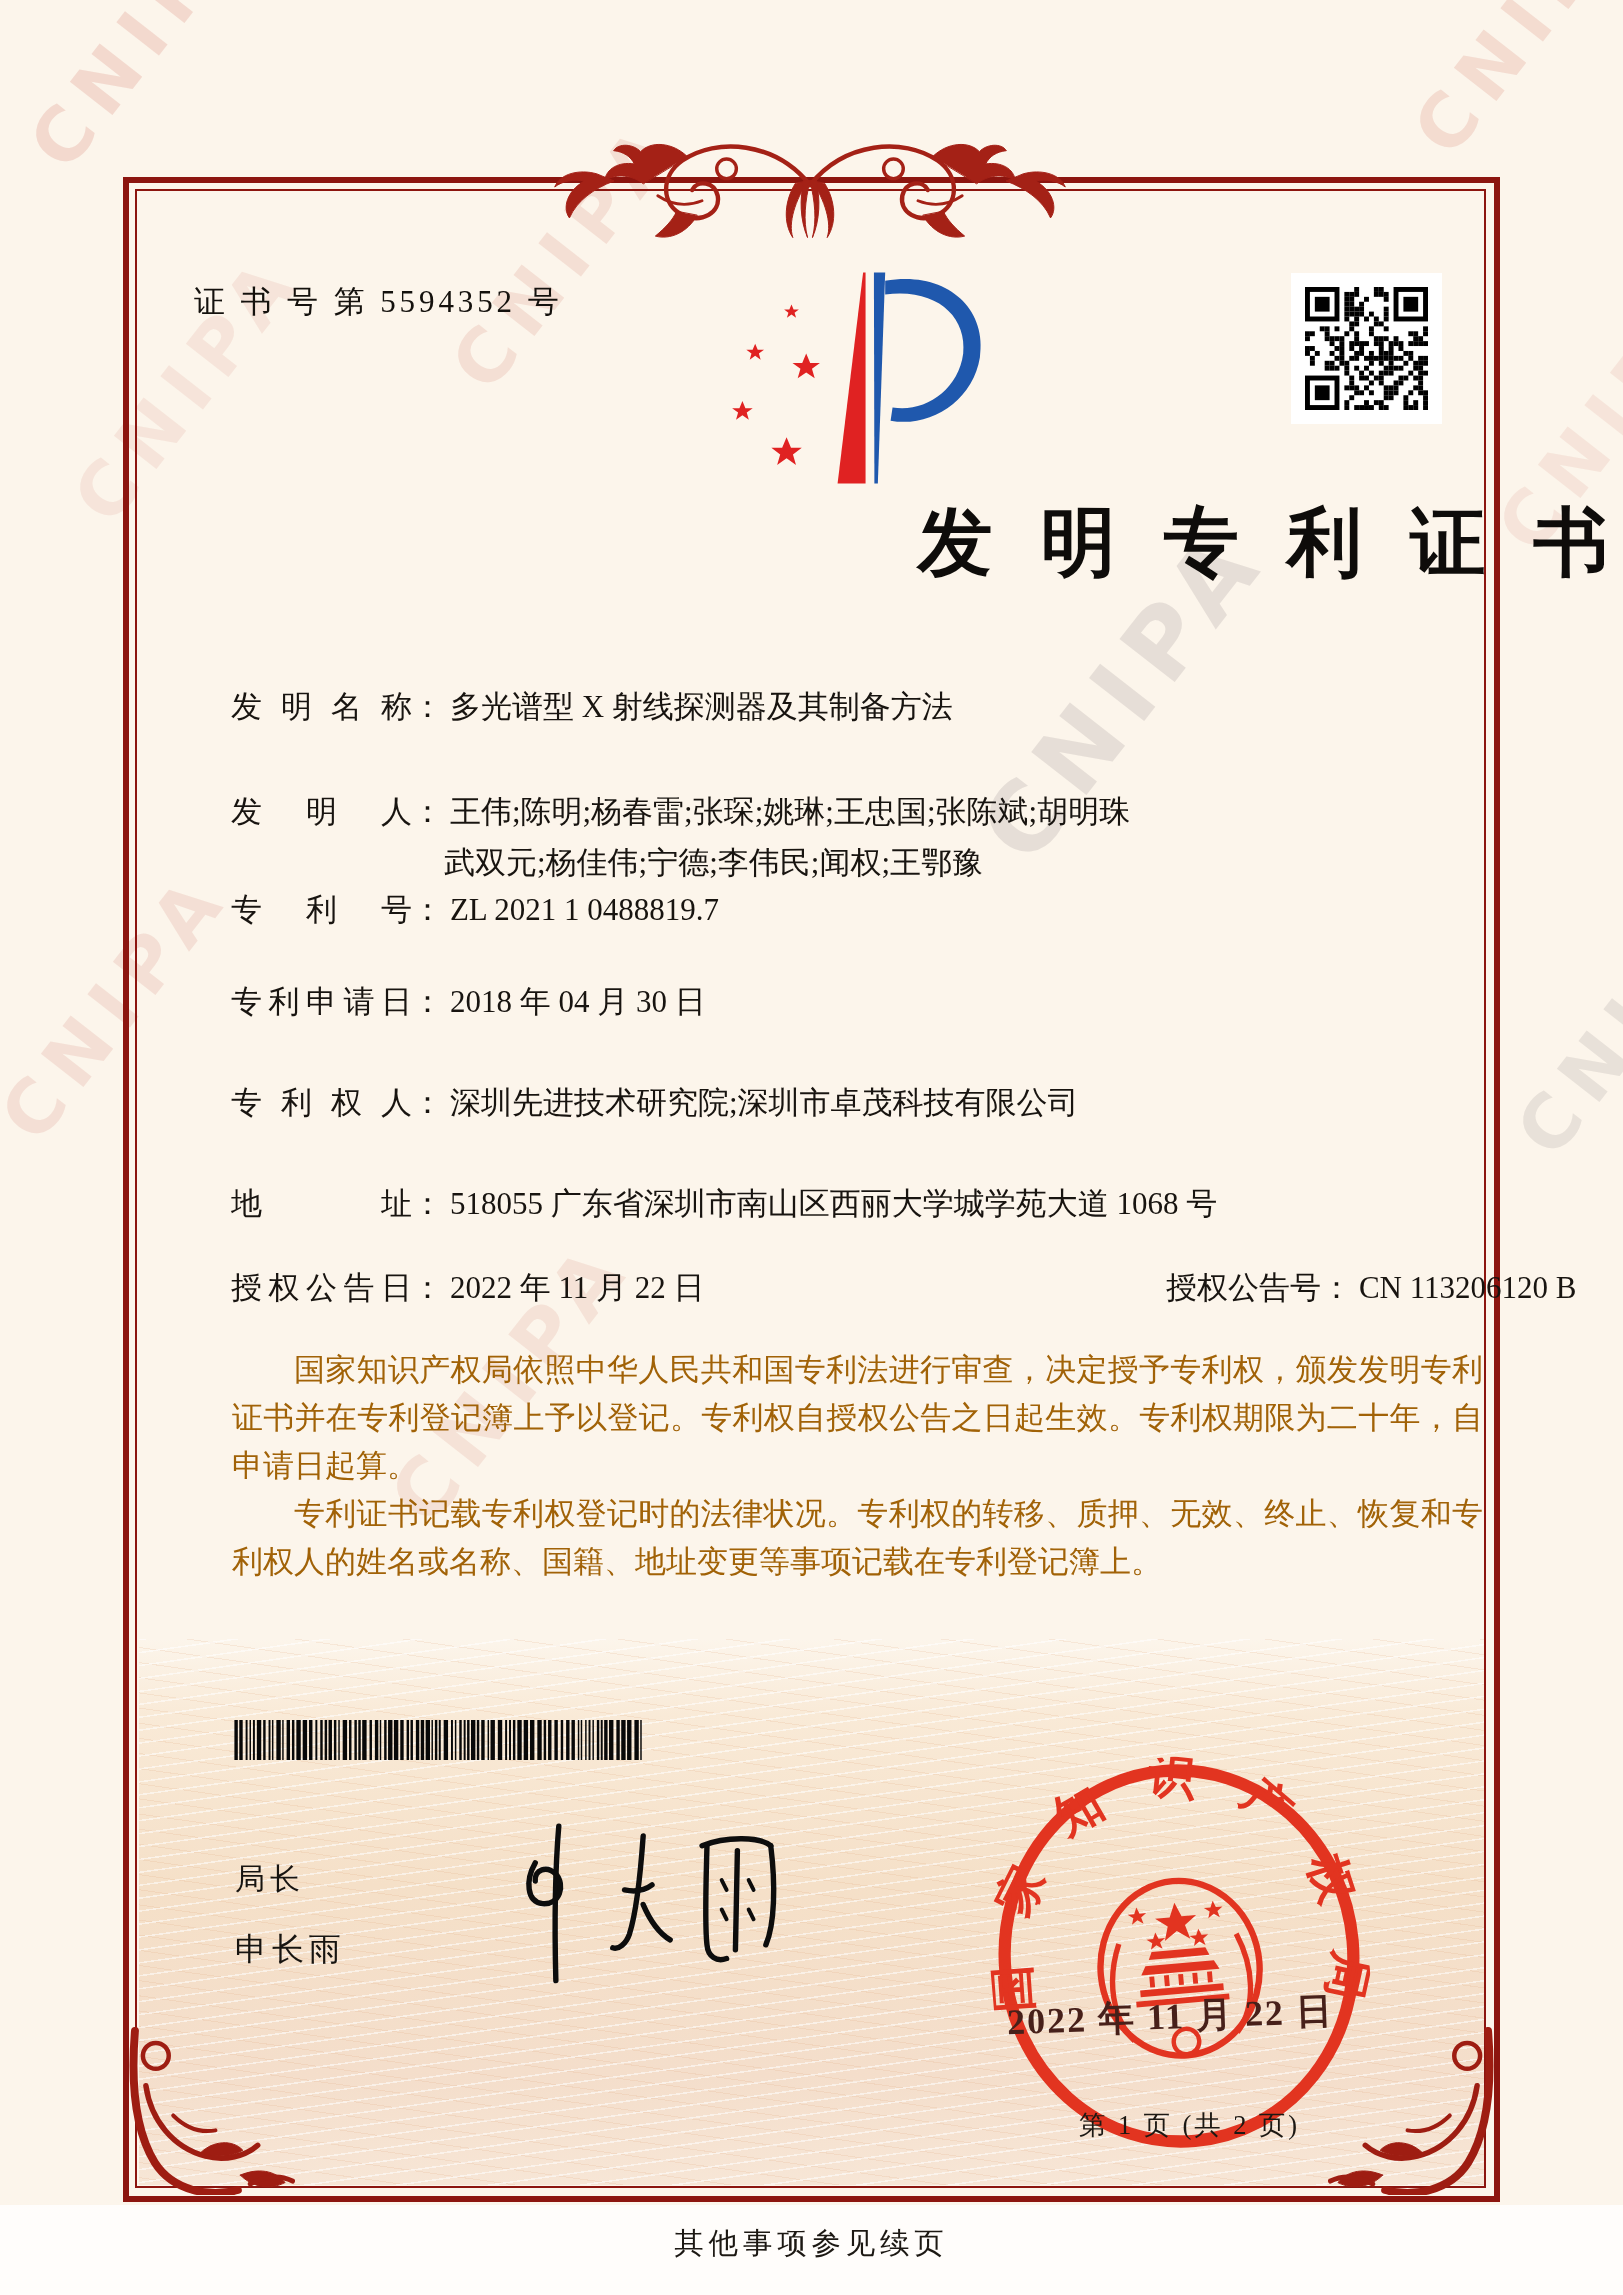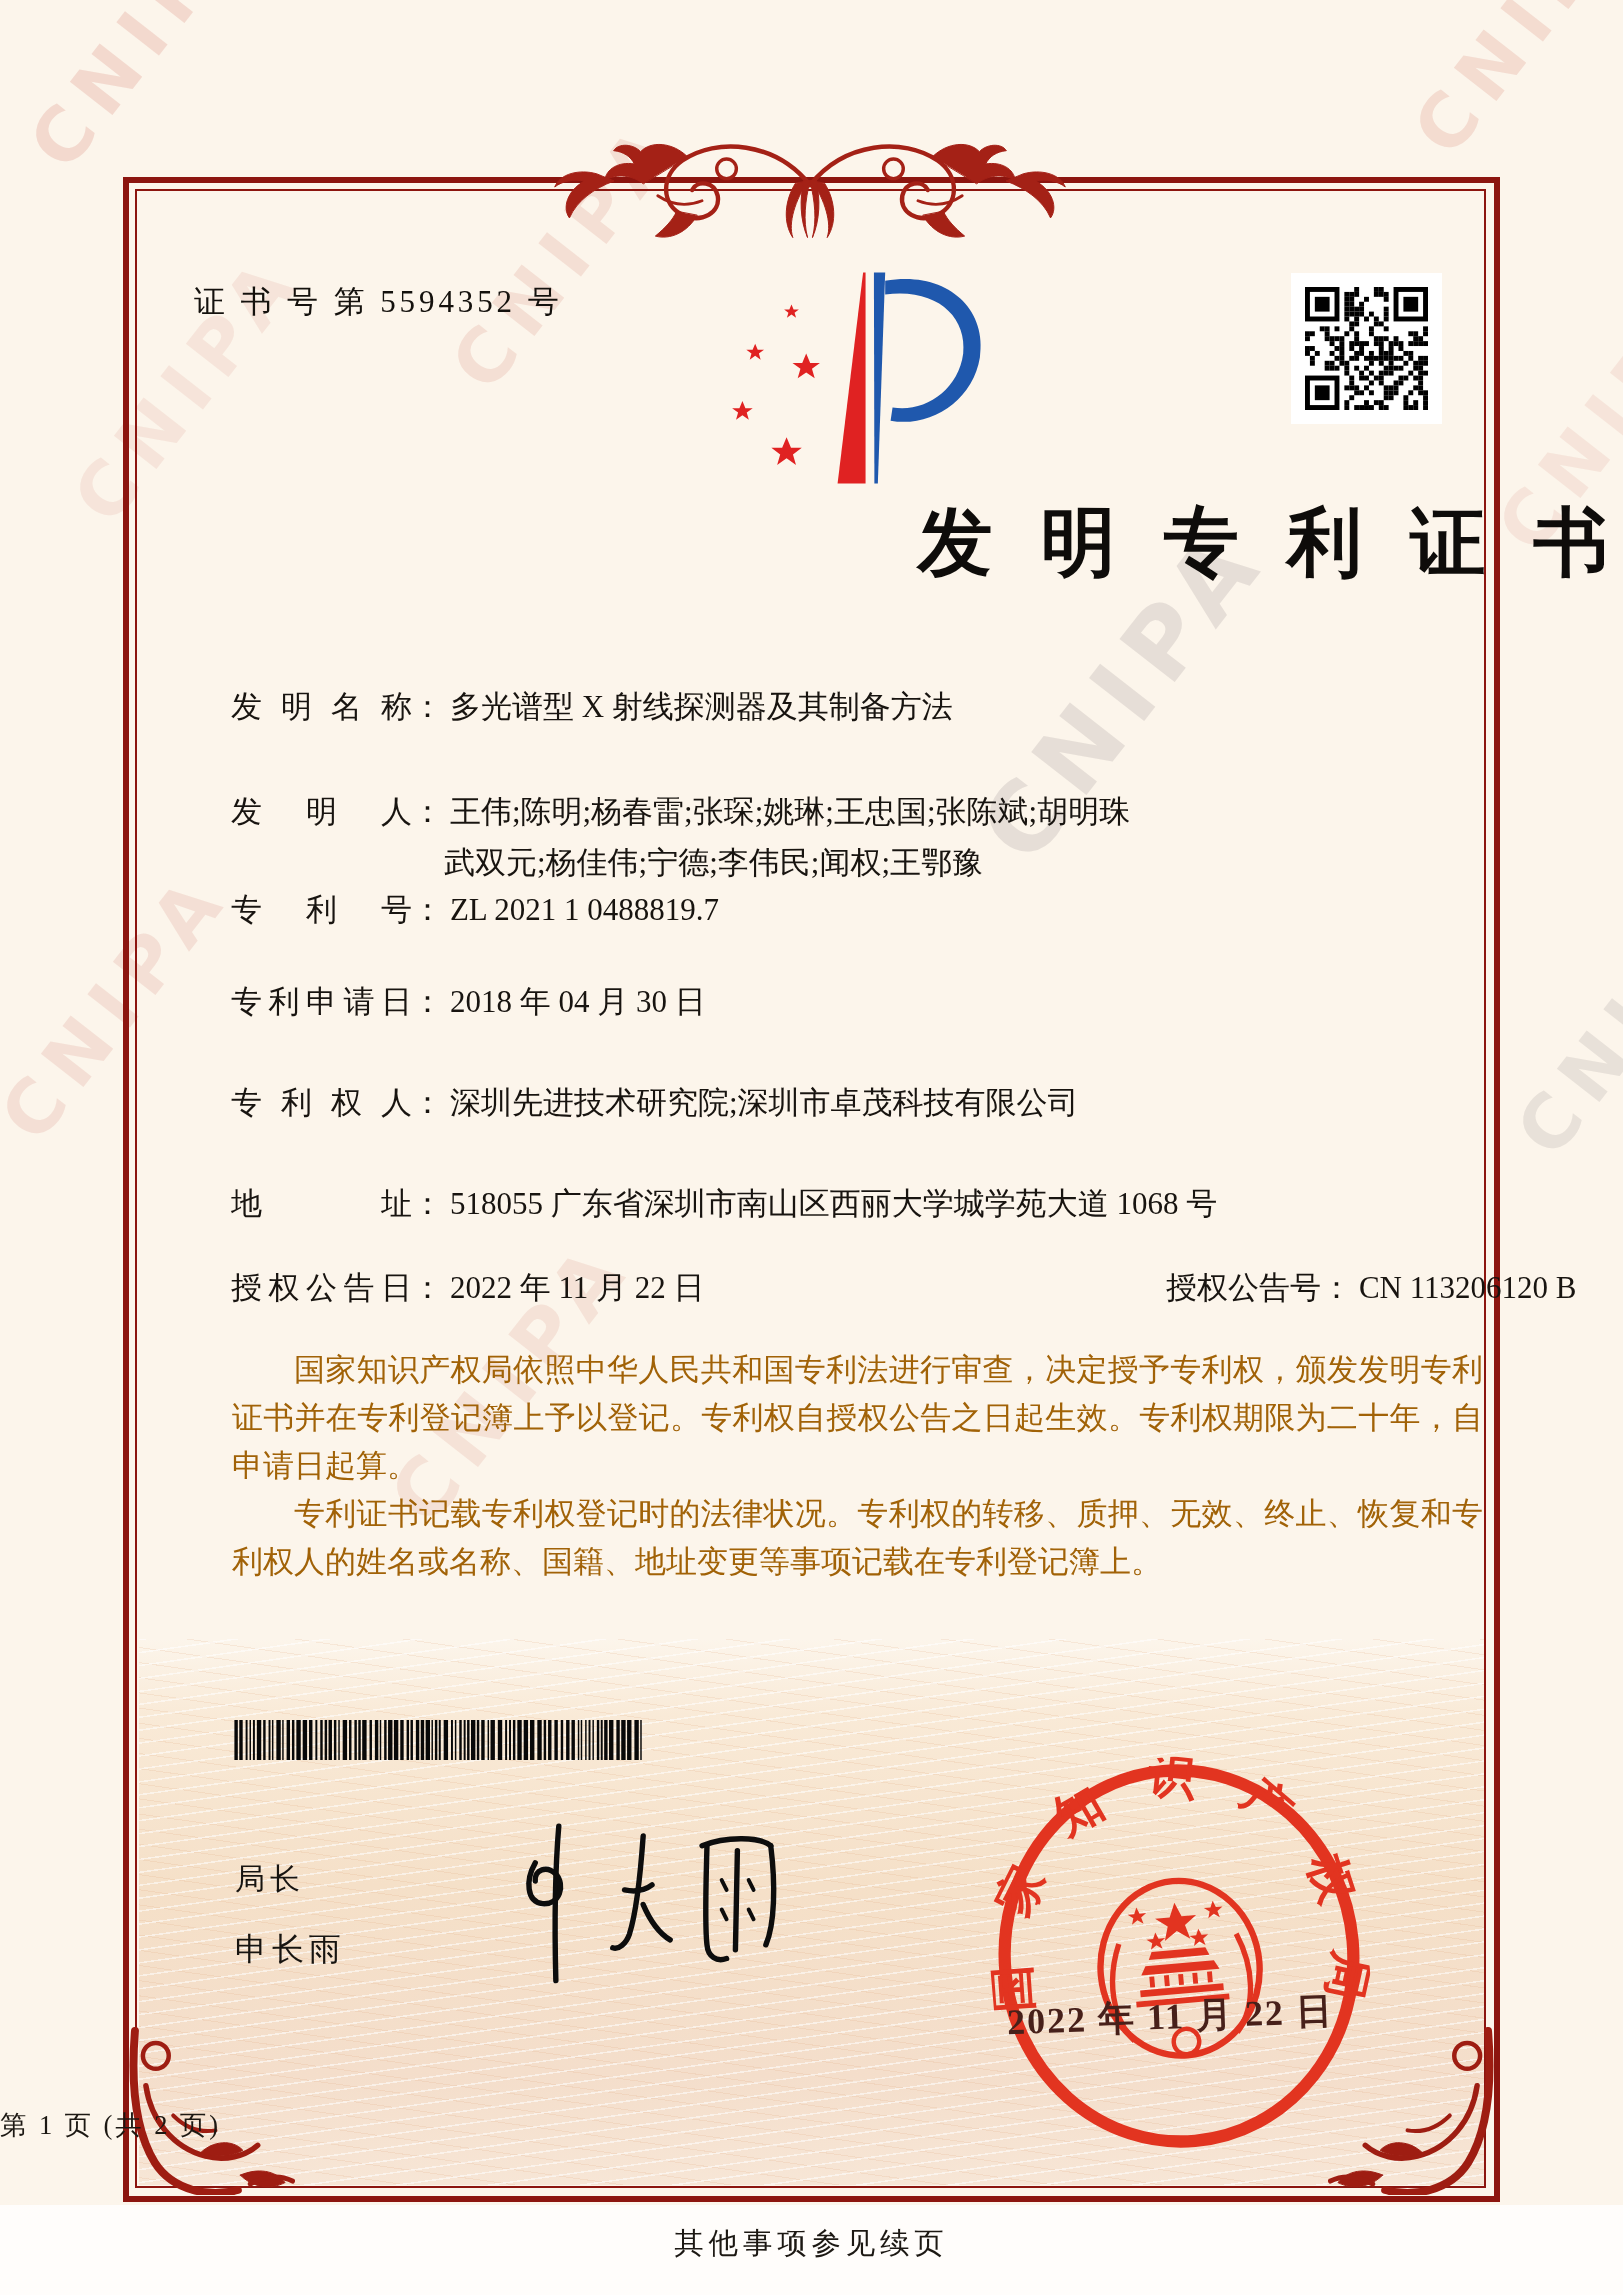--- a/index.html
+++ b/index.html
@@ -87,21 +87,21 @@
   .sig-name  { position: absolute; left: 235px; top: 1928px; font-size: 32px; letter-spacing: 4.9px; }
   .sig-script { position: absolute; left: 496px; top: 1816px; }
   .seal { position: absolute; left: 990px; top: 1757px; transform: rotate(-5deg); }
   .seal-date {
     position: absolute; left: 1007px; top: 1992px; width: 353px;
     font-size: 36px; font-weight: 600; letter-spacing: 2px;
     color: #47201a; transform: rotate(-2deg); white-space: nowrap;
   }
   .page-no {
     position: absolute; left: 0; top: 2107px; width: 1300px;
-    text-align: left; font-size: 26.5px; letter-spacing: 2.9px; color: #1c1813;
+    text-align: right; font-size: 26.5px; letter-spacing: 2.9px; color: #1c1813;
   }
   .cont-note {
     position: absolute; left: 0; top: 2224px; width: 1623px;
     text-align: center; font-size: 29.4px; letter-spacing: 4.9px; color: #1c1813;
   }
   .orn { position: absolute; pointer-events: none; }
 </style>
 </head>
 <body>
 

